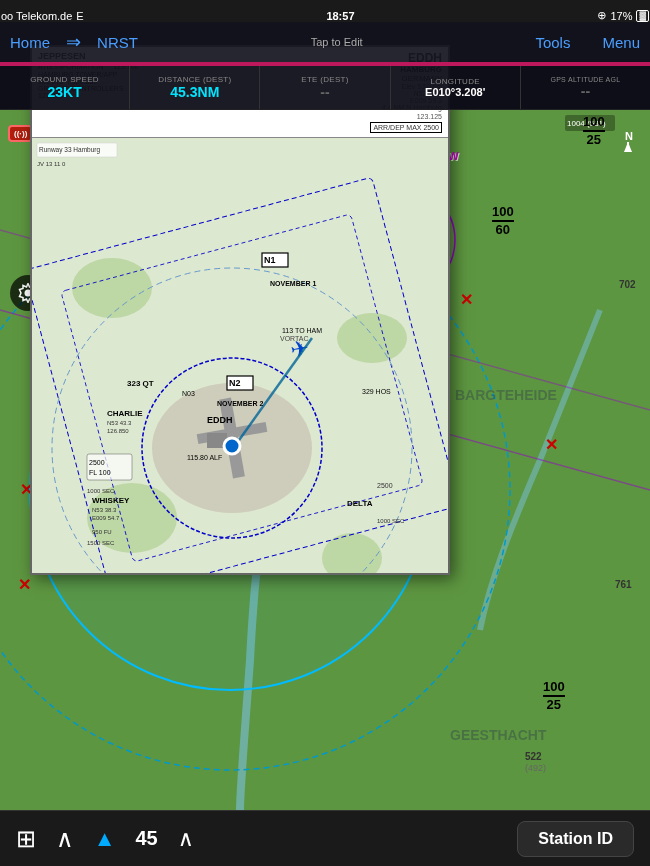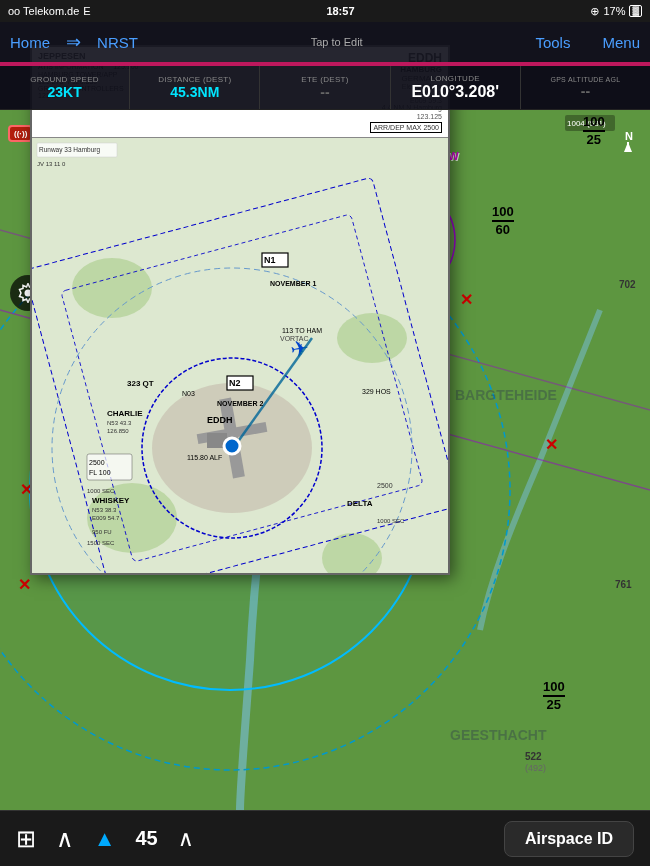--- a/index.html
+++ b/index.html
@@ -1,22 +1,22 @@
 <!DOCTYPE html>
 <html><head>
   <meta charset="utf-8">
   <style>
     * { margin: 0; padding: 0; box-sizing: border-box; }
     body { width: 650px; height: 866px; overflow: hidden; font-family: -apple-system, 'Helvetica Neue', Arial, sans-serif; background: #000; }
 
     
     #status-bar {
       position: absolute; top: 0; left: 0; width: 650px; height: 22px;
-      background: #1a1a1a; display: flex; align-items: center; justify-content: space-between;
-      padding: 0 8px; z-index: 100; color: #fff; font-size: 11px;
+      background: #1a1a1a; display: flex; align-items: flex-end; justify-content: space-between;
+      padding: 0 1px; z-index: 100; color: #fff; font-size: 11px;
     }
     #status-bar .left { display: flex; align-items: center; gap: 4px; }
     #status-bar .center { font-weight: 700; }
     #status-bar .right { display: flex; align-items: center; gap: 4px; }
 
     
     #nav-bar {
       position: absolute; top: 22px; left: 0; width: 650px; height: 44px;
       background: rgba(20,20,30,0.92); display: flex; align-items: center;
       justify-content: space-between; padding: 0 10px; z-index: 100; border-bottom: 4px solid #be185d;
@@ -158,21 +158,21 @@
   <div class="data-cell">
     <span class="data-label">DISTANCE (DEST)</span>
     <span class="data-value cyan">45.3NM</span>
   </div>
   <div class="data-cell">
     <span class="data-label">ETE (DEST)</span>
     <span class="data-value dash">--</span>
   </div>
   <div class="data-cell">
     <span class="data-label">LONGITUDE</span>
-    <span class="data-value" style="font-size:16px;">E010°3.208'</span>
+    <span class="data-value" style="font-size:11px;">E010°3.208'</span>
   </div>
   <div class="data-cell">
     <span class="data-label" style="font-size:7px;">GPS ALTITUDE AGL</span>
     <span class="data-value dash">--</span>
   </div>
 </div>
 
 <div id="map-bg">
 
   <svg width="650" height="700" style="position:absolute;top:0;left:0;">
@@ -393,15 +393,15 @@
   <div class="bottom-left">
     <span class="bottom-btn" style="font-size:24px;">⊞</span>
     <span class="bottom-btn" style="font-size:24px;">∧</span>
     <span class="bottom-btn cyan" style="font-size:22px;">▲</span>
     <div style="text-align:center;">
       <div class="bottom-num">45</div>
     </div>
     <span class="bottom-btn" style="font-size:22px;">∧</span>
   </div>
   <div class="bottom-right">
-    <span class="station-id-label">Airspace ID</span>
+    <span class="station-id-label">Station ID</span>
   </div>
 </div>
 
 </body></html>

